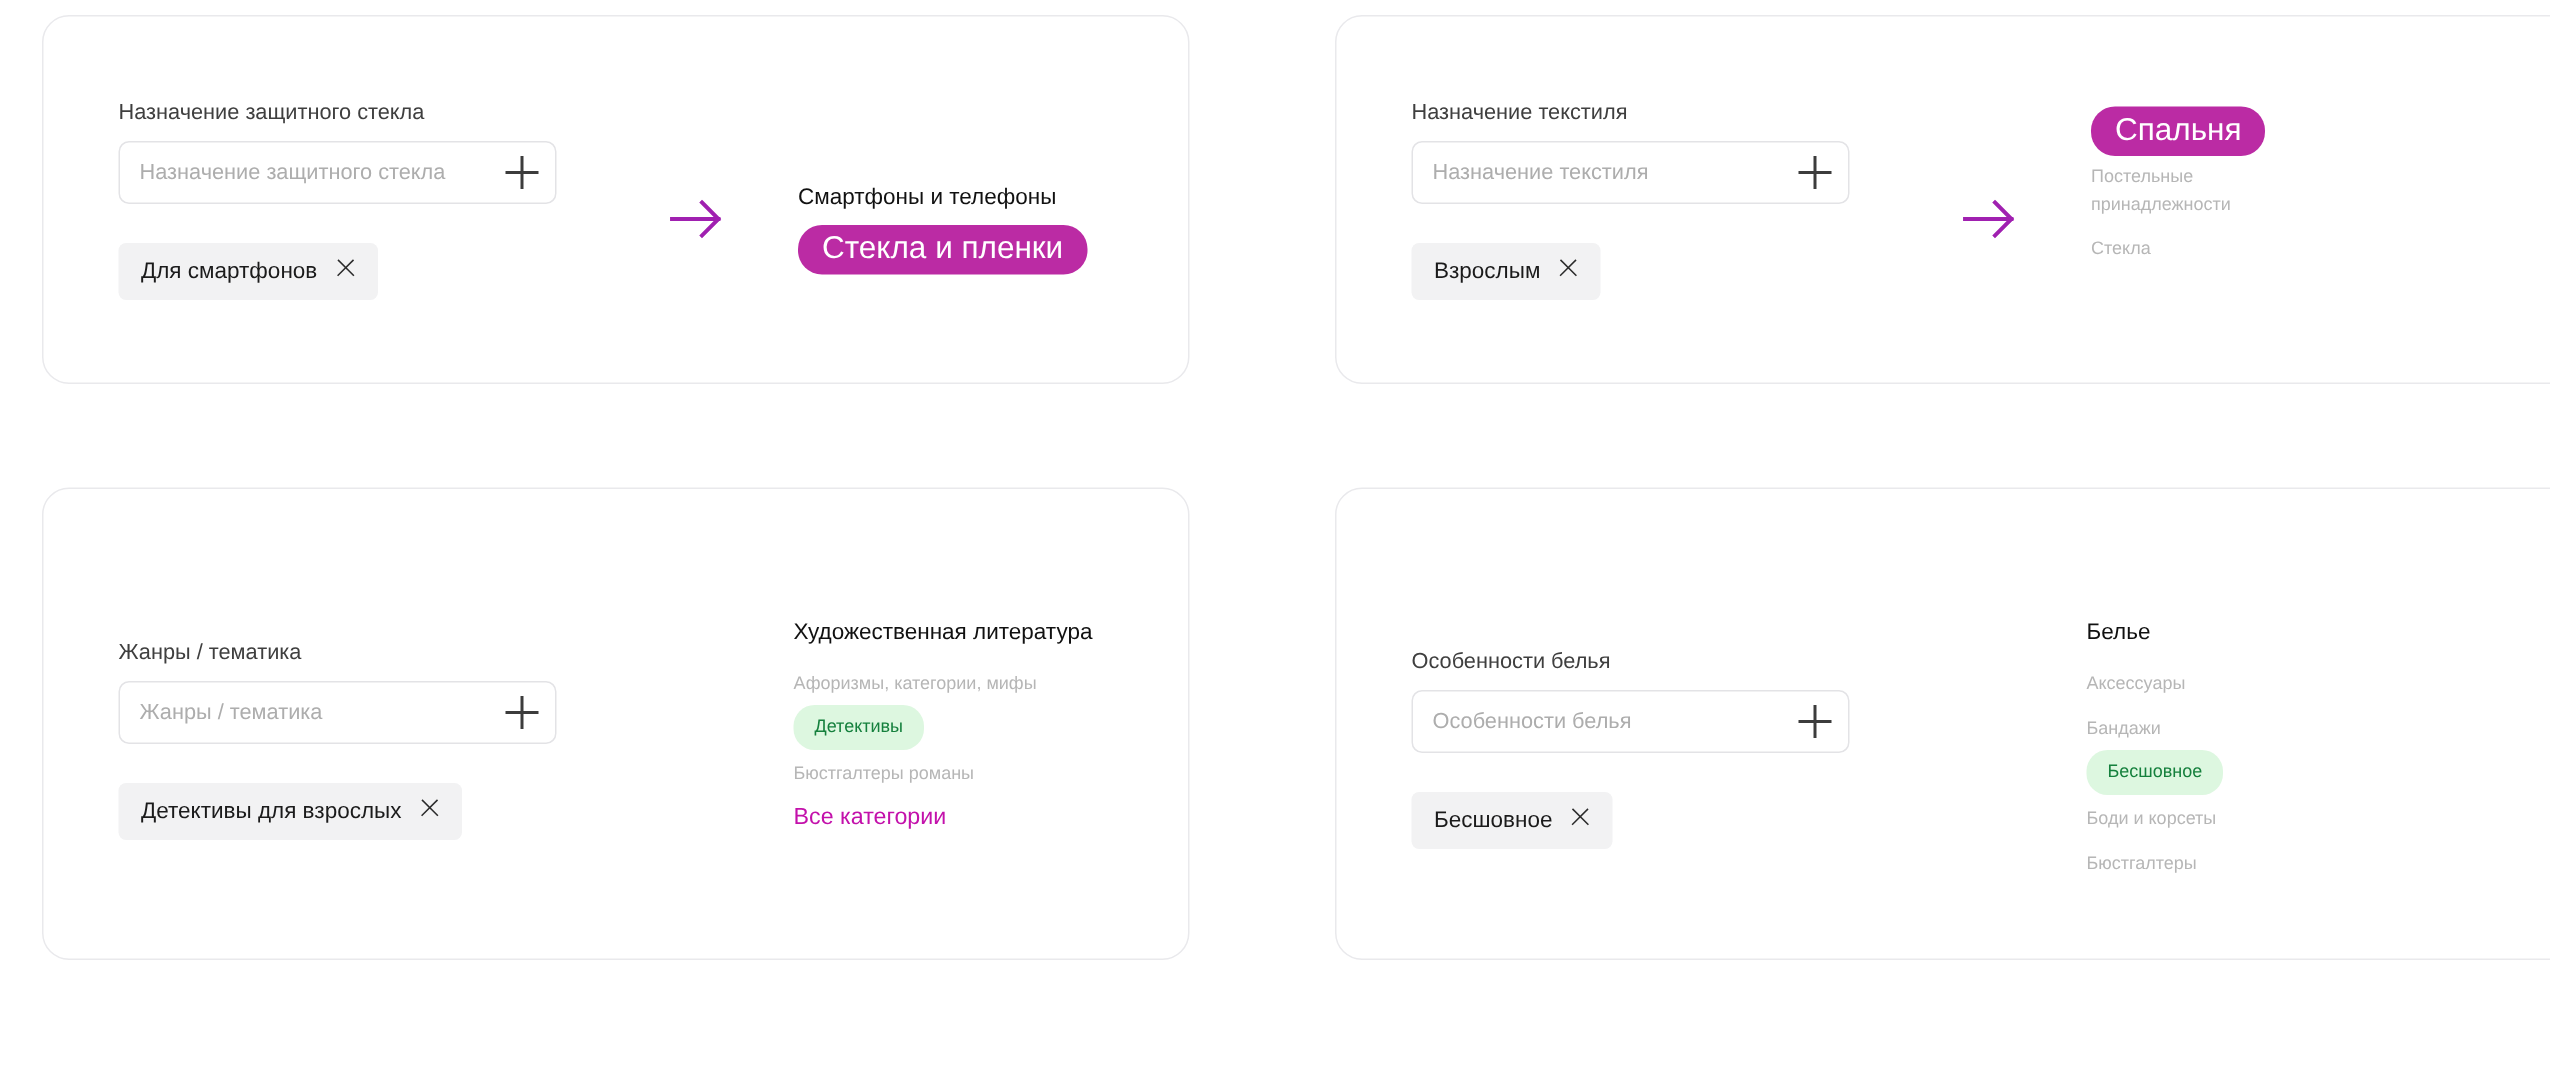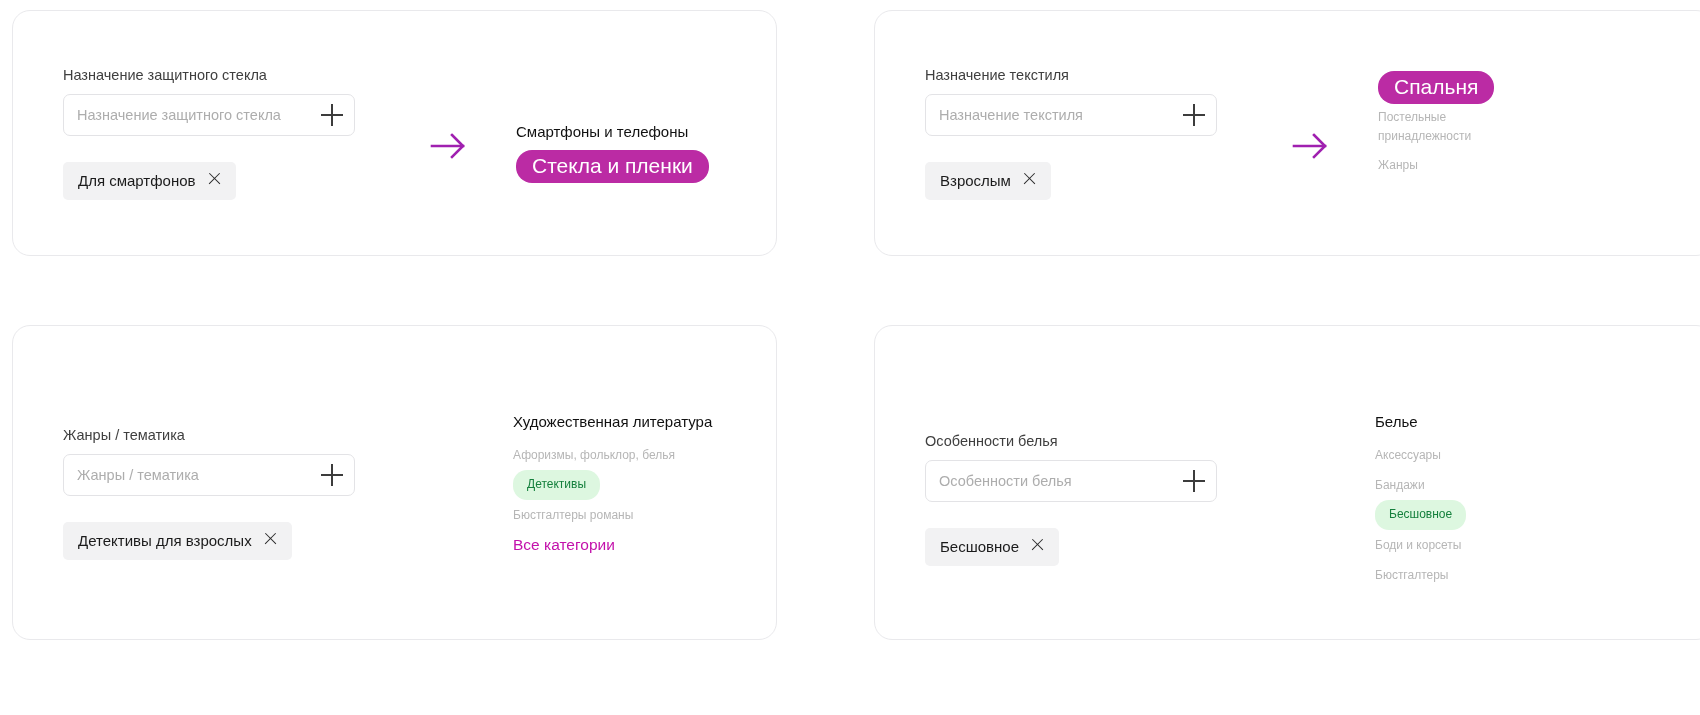--- a/index.html
+++ b/index.html
@@ -6,21 +6,21 @@
   html,body{margin:0;padding:0;}
   body{
     width:1700px;height:715px;
     background:#ffffff;
     font-family:"Liberation Sans","DejaVu Sans",sans-serif;
     overflow:hidden;
     position:relative;
   }
   .grid{
     position:relative;
-    width:1436px;height:715px;
+    width:1436px;height:715px;margin-left:16px;
   }
 
   
   .card{
     position:absolute;
     background:#ffffff;
     border:1px solid #e9e9ec;
     border-radius:18px;
     box-sizing:border-box;
   }
@@ -235,21 +235,21 @@
       <span class="arrow">
         <svg width="44" height="34" viewBox="0 0 44 34" fill="none" xmlns="http://www.w3.org/2000/svg">
           <path d="M6 17 H37" stroke="#a020b0" stroke-width="2.6" stroke-linecap="square"></path>
           <path d="M26 6 L37 17 L26 28" stroke="#a020b0" stroke-width="2.6" fill="none" stroke-linecap="square" stroke-linejoin="miter"></path>
         </svg>
       </span>
 
       <div class="sugg-col">
         <div class="sugg-item badge-magenta">Спальня</div>
         <div class="sugg-item wrap">Постельные принадлежности</div>
-        <div class="sugg-item">Жанры</div>
+        <div class="sugg-item">Стекла</div>
       </div>
     </div>
   </div>
 
   <div class="card c3">
     <div class="card-inner">
       <div class="form-col">
         <div class="field-label">Жанры / тематика</div>
         <div class="input-wrap">
           <span class="input-placeholder">Жанры / тематика</span>
@@ -262,21 +262,21 @@
           <span>Детективы для взрослых</span>
           <span class="chip-x">
               <i></i>
               <i></i>
             </span>
         </div>
       </div>
 
       <div class="sugg-col">
         <div class="sugg-head">Художественная литература</div>
-        <div class="sugg-item">Афоризмы, фольклор, белья</div>
+        <div class="sugg-item">Афоризмы, категории, мифы</div>
         <div><span class="sugg-item badge-green">Детективы</span></div>
         <div class="sugg-item">Бюстгалтеры романы</div>
         <div class="sugg-link">Все категории</div>
       </div>
     </div>
   </div>
 
   <div class="card c4">
     <div class="card-inner">
       <div class="form-col">

